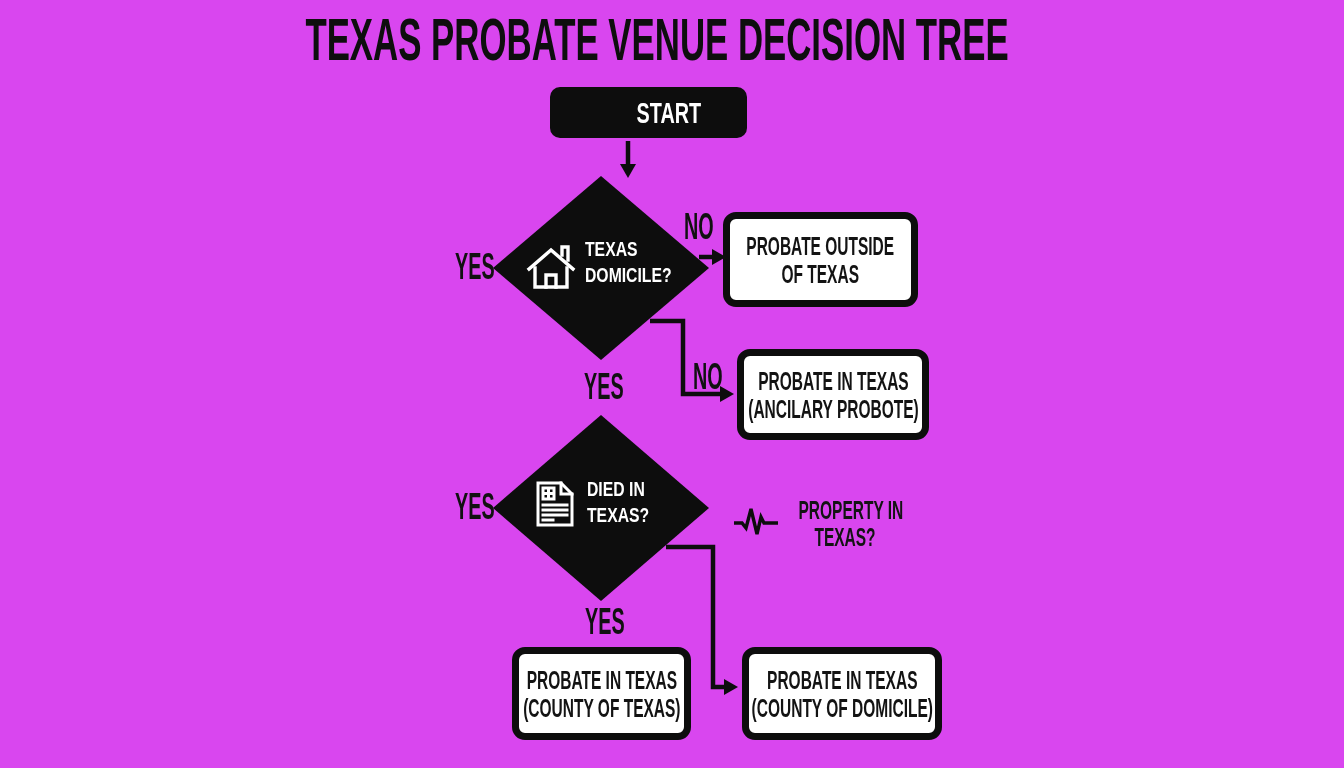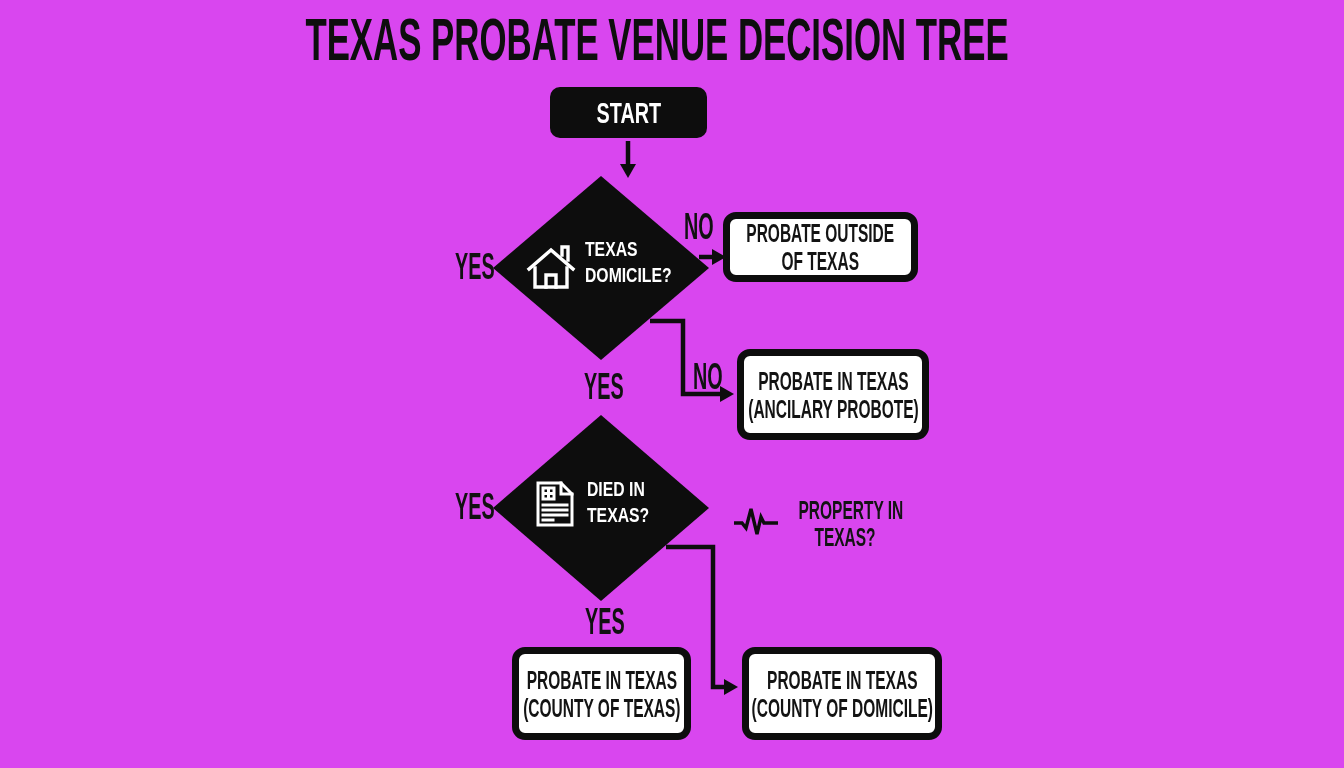--- a/index.html
+++ b/index.html
@@ -14,21 +14,21 @@
     position:absolute; top:8px; left:0; right:30px;
     text-align:center; font-size:60px; line-height:64px; font-weight:bold;
     letter-spacing:0px; color:#0e0e0e;
     transform:scaleX(0.58); transform-origin:center top;
     white-space:nowrap;
   }
 
   .start-node {
     position:absolute; left:550px; top:87px; width:157px; height:51px;
     background:#0d0d0d; border-radius:10px;
-    display:flex; align-items:center; justify-content:center;
+    display:flex; align-items:center; justify-content:center;padding-left:40px;
   }
   .start-node .txt {
     color:#ffffff; font-size:30px; font-weight:bold;
     transform:scaleX(0.66); transform-origin:center center; white-space:nowrap;
   }
 
   svg.overlay { position:absolute; left:0; top:0; z-index:1; }
   .layer2 { position:absolute; left:0; top:0; width:100%; height:100%; z-index:2; }
 
   .edge-label {
@@ -130,21 +130,21 @@
     <div class="edge-label" style="left:585px;top:604px;">YES</div>
 
     <svg class="icon-abs" style="left:733px;top:505px;" width="46" height="32" viewBox="0 0 46 32">
       <path d="M1 18 H9 L13 23 L18 4 L24 29 L28 12 L31 18 H45" stroke="#0d0d0d" stroke-width="3.4" fill="none" stroke-linejoin="miter"></path>
     </svg>
     <div class="property-label">
       <span>PROPERTY IN</span>
       <span>TEXAS?</span>
     </div>
 
-    <div class="outcome-box" style="left:723px;top:212px;width:195px;height:70px;">
+    <div class="outcome-box" style="left:723px;top:212px;width:195px;height:95px;">
       <div class="txt">
         <span>PROBATE OUTSIDE</span>
         <span>OF TEXAS</span>
       </div>
     </div>
 
     <div class="outcome-box" style="left:737px;top:349px;width:192px;height:91px;">
       <div class="txt">
         <span>PROBATE IN TEXAS</span>
         <span>(ANCILARY PROBOTE)</span>

